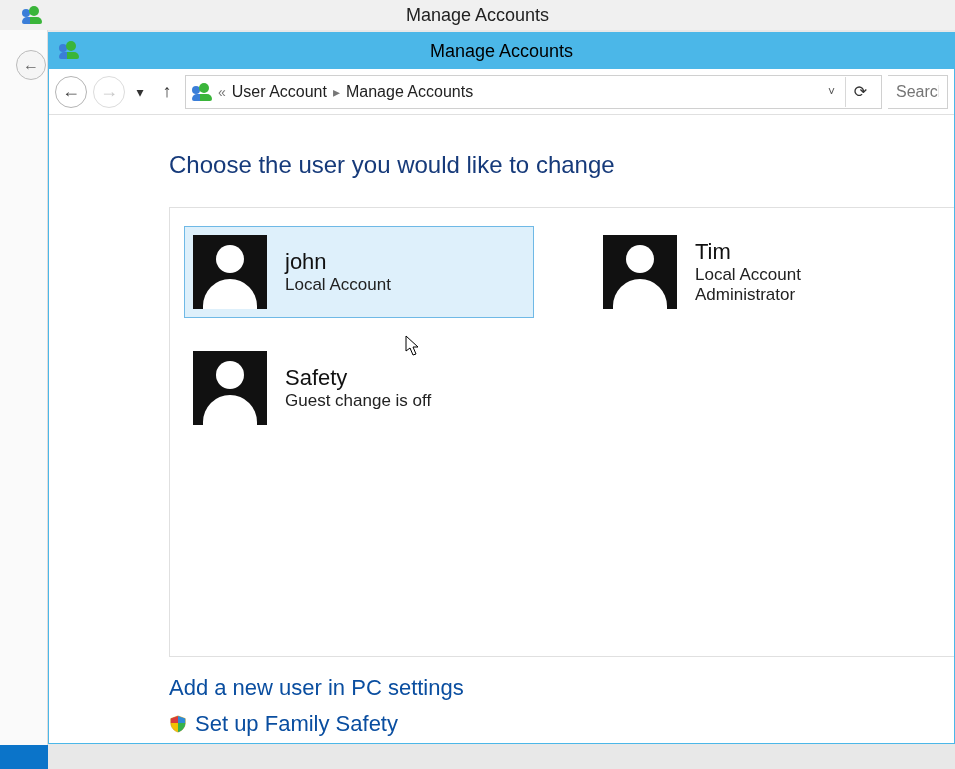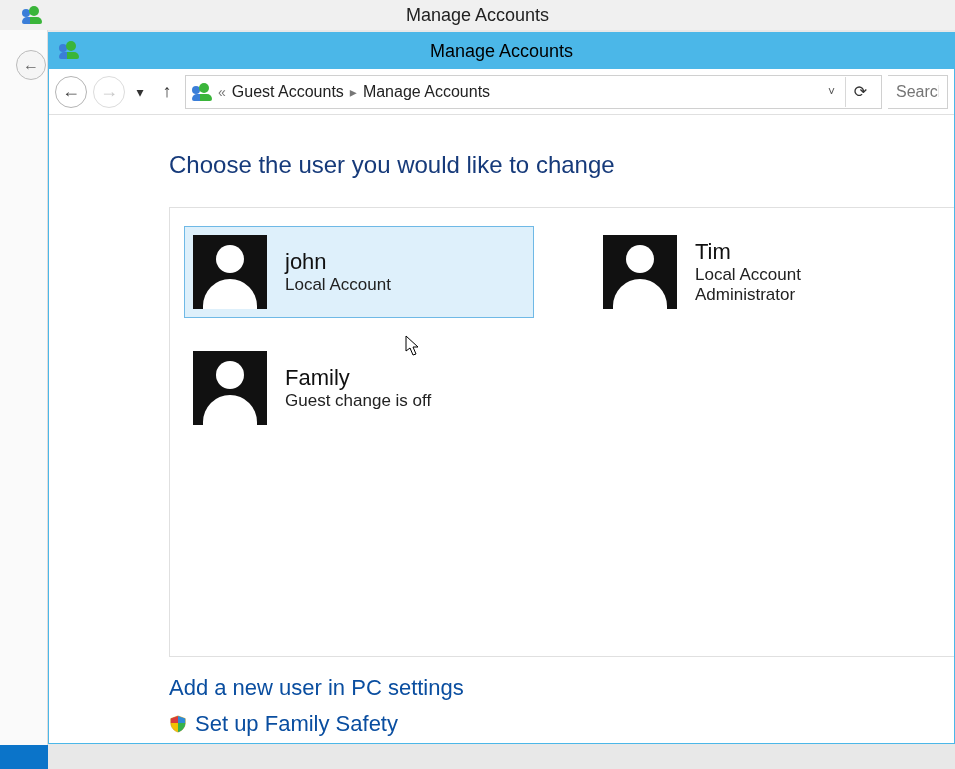--- a/index.html
+++ b/index.html
@@ -315,21 +315,21 @@
     </div>
     <div class="up-btn">
       <span>↑</span>
     </div>
 
     <div class="address">
       <span class="people-icon">
           <span></span>
         </span>
       <span class="chev">«</span>
-      <span class="crumb">Guest Accounts</span>
+      <span class="crumb">User Account</span>
       <span class="chev">▸</span>
       <span class="crumb">Manage Accounts</span>
       <span class="spacer"></span>
       <span class="addr-drop">
         <span>˅</span>
       </span>
       <span class="refresh-btn">
         <span>⟳</span>
       </span>
     </div>
@@ -356,21 +356,21 @@
           <div class="info">
             <span class="acct-name">Tim</span>
             <span class="acct-line">Local Account</span>
             <span class="acct-line">Administrator</span>
           </div>
         </div>
 
         <div class="account">
           <div class="avatar-sq"></div>
           <div class="info">
-            <span class="acct-name">Family</span>
+            <span class="acct-name">Safety</span>
             <span class="acct-line">Guest change is off</span>
           </div>
         </div>
 
       </div>
     </div>
 
     <div class="links">
       <div class="link">
         <span>Add a new user in PC settings</span>

